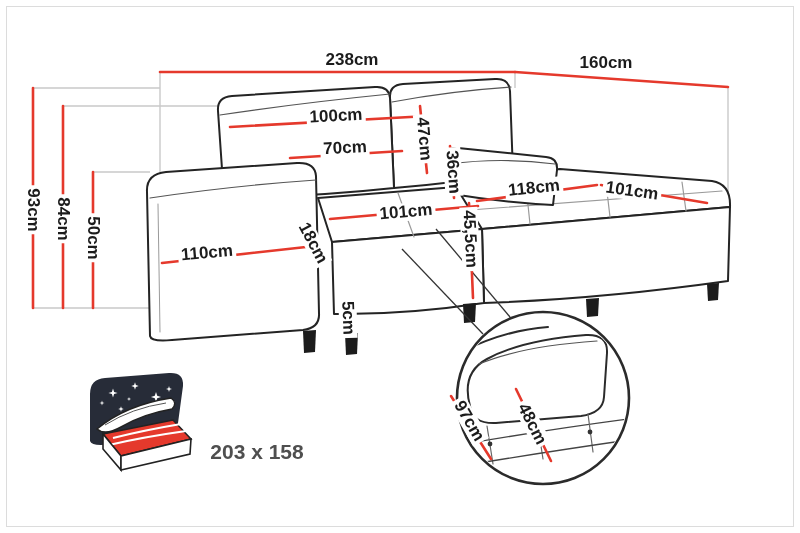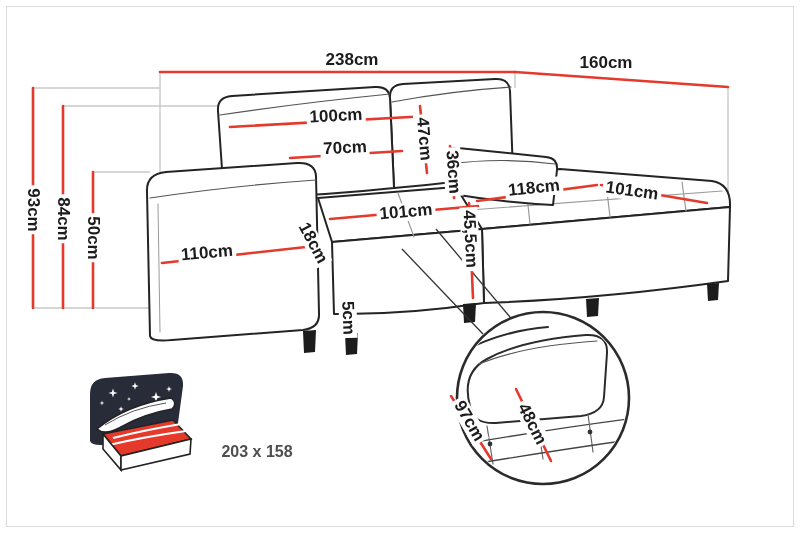--- a/index.html
+++ b/index.html
@@ -7,21 +7,21 @@
     position:relative;width:800px;height:533px;background:#ffffff;overflow:hidden;
     font-family:"Liberation Sans", sans-serif;
   }
   .frame{position:absolute;inset:6px;border:1px solid #dcdcdc;pointer-events:none;}
   svg.drawing{position:absolute;left:0;top:0;width:800px;height:533px;}
   .dim{
     position:absolute;font-size:17px;font-weight:700;color:#1c1c1c;
     background:#ffffff;padding:0 3px;line-height:1.05;white-space:nowrap;
   }
   .size-label{
-    position:absolute;font-size:16px;font-weight:700;color:#4f4f4f;
+    position:absolute;font-size:21px;font-weight:700;color:#4f4f4f;
     white-space:nowrap;
   }
 </style>
 </head>
 <body>
 
 <div class="stage">
   <div class="frame"></div>
 
   <svg class="drawing" viewBox="0 0 800 533">

